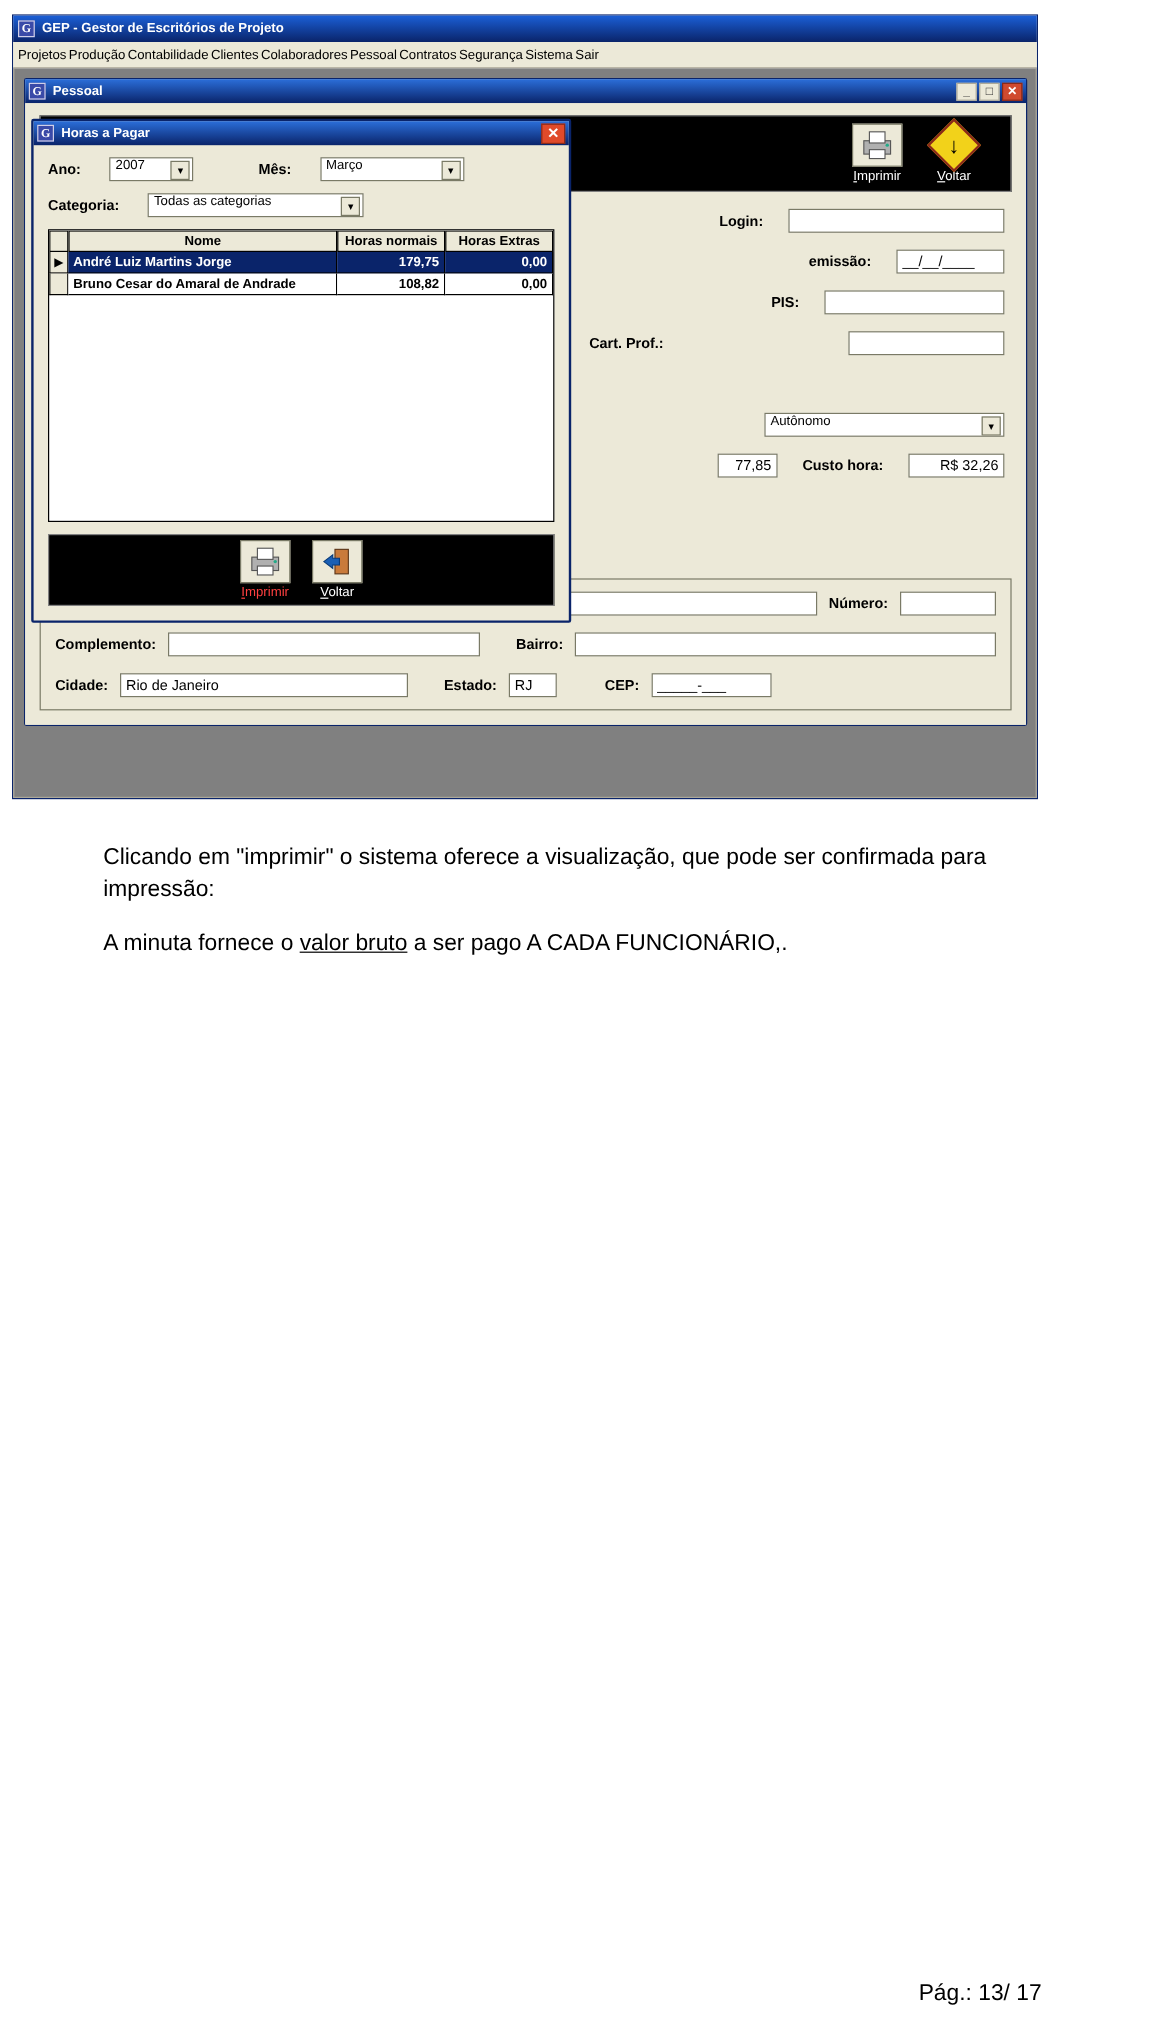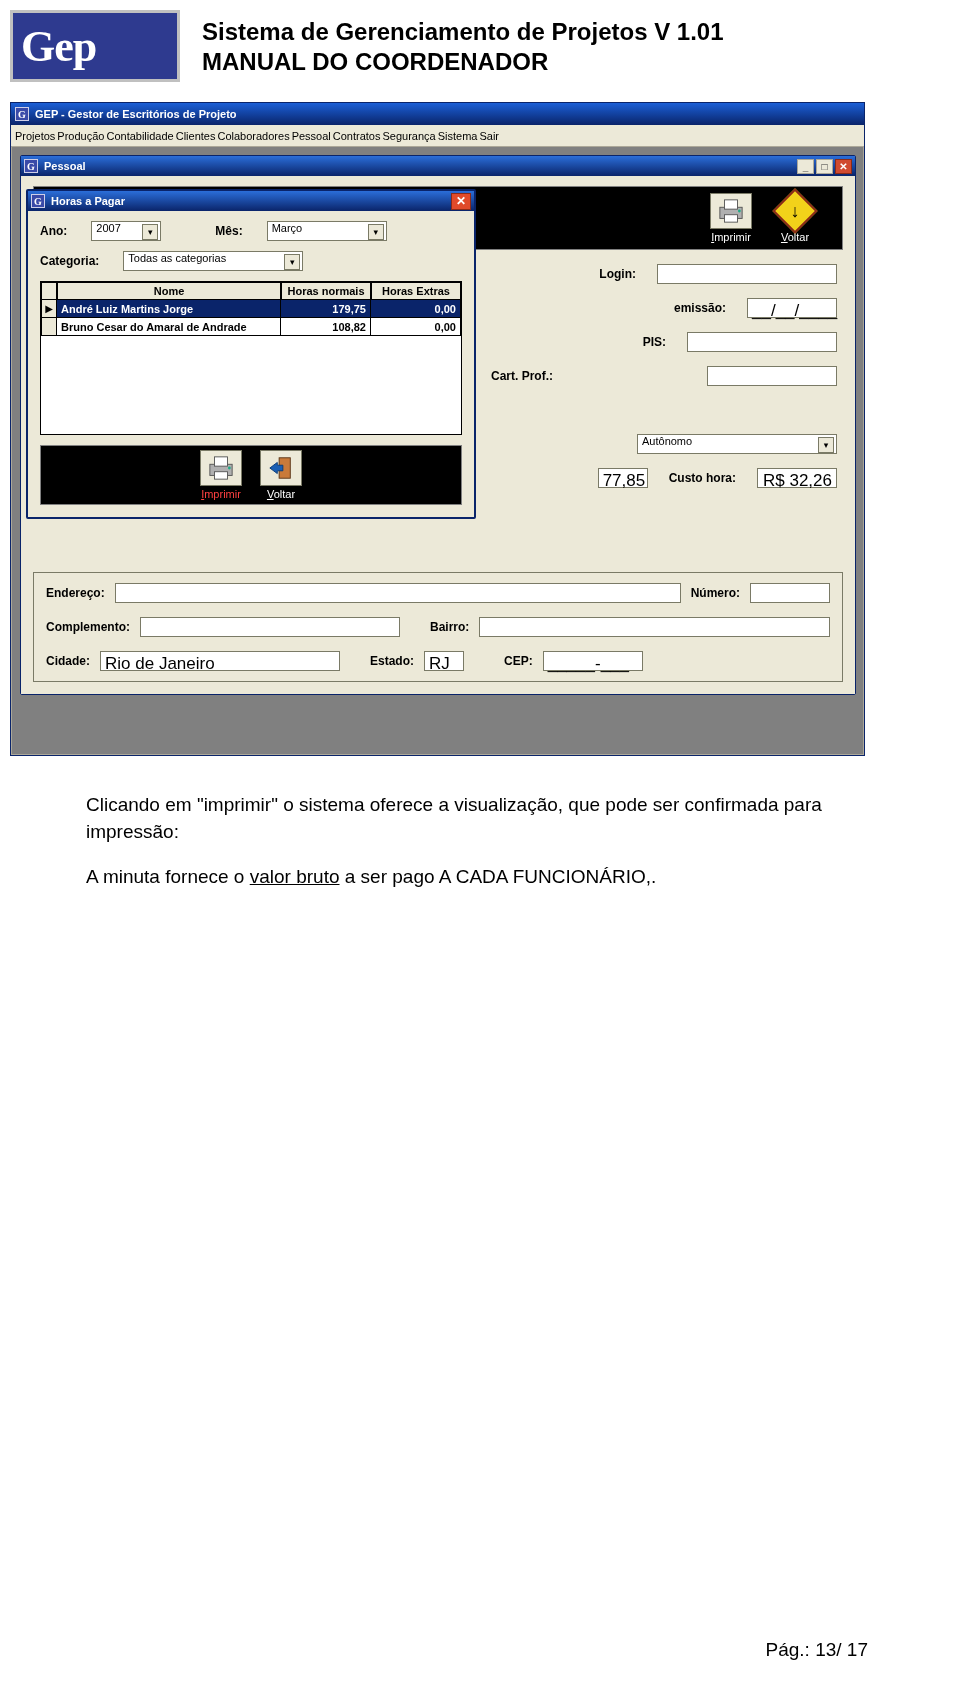--- a/index.html
+++ b/index.html
@@ -160,21 +160,21 @@
   .form-row {
     display: flex;
     align-items: center;
     gap: 21px;
   }
   .lbl { font-weight: bold; font-size: 12px; white-space: nowrap; }
   .inp {
     background: #fff;
     border: 1px solid #7a7a66;
     height: 20px;
-    font-size: 17px;
+    font-size: 12px;
     padding: 2px 4px;
     font-family: Tahoma, sans-serif;
   }
   .sel {
     background: #fff;
     border: 1px solid #7a7a66;
     height: 20px;
     font-size: 11px;
     padding: 0 18px 0 4px;
     position: relative;
@@ -213,21 +213,21 @@
     border: 1px solid #8a2a18;
     margin-left: auto;
     font-size: 12px;
   }
   .dlg-body { padding: 10px 12px 12px 12px; }
   .dlg-row { display: flex; align-items: center; gap: 24px; margin-bottom: 10px; }
   .grid {
     border: 1px solid #000;
     background: #fff;
     width: 100%;
-    height: 154px;
+    height: 244px;
     overflow: hidden;
   }
   .grid-head, .grid-row {
     display: grid;
     grid-template-columns: 16px 1fr 90px 90px;
   }
   .grid-head div {
     border: 1px solid #000;
     background: #ece9d8;
     font-weight: bold;
@@ -285,27 +285,20 @@
     right: 92px;
     font-size: 19px;
     margin-left: 16px;
   }
 </style>
 </head>
 <body>
 
 <div class="page">
 
-  <div class="doc-header">
-    <div class="logo">Gep</div>
-    <div class="doc-titles">
-      <div class="doc-title1">Sistema de Gerenciamento de Projetos V 1.01</div>
-      <div class="doc-title2">MANUAL DO COORDENADOR</div>
-    </div>
-  </div>
 
   <div class="shot">
     <div class="appwin">
       <div class="titlebar-main">
         <div class="title-g">G</div>
         <span>GEP - Gestor de Escritórios de Projeto</span>
       </div>
       <div class="menubar">
         <span>Projetos</span>
         <span>Produção</span>

